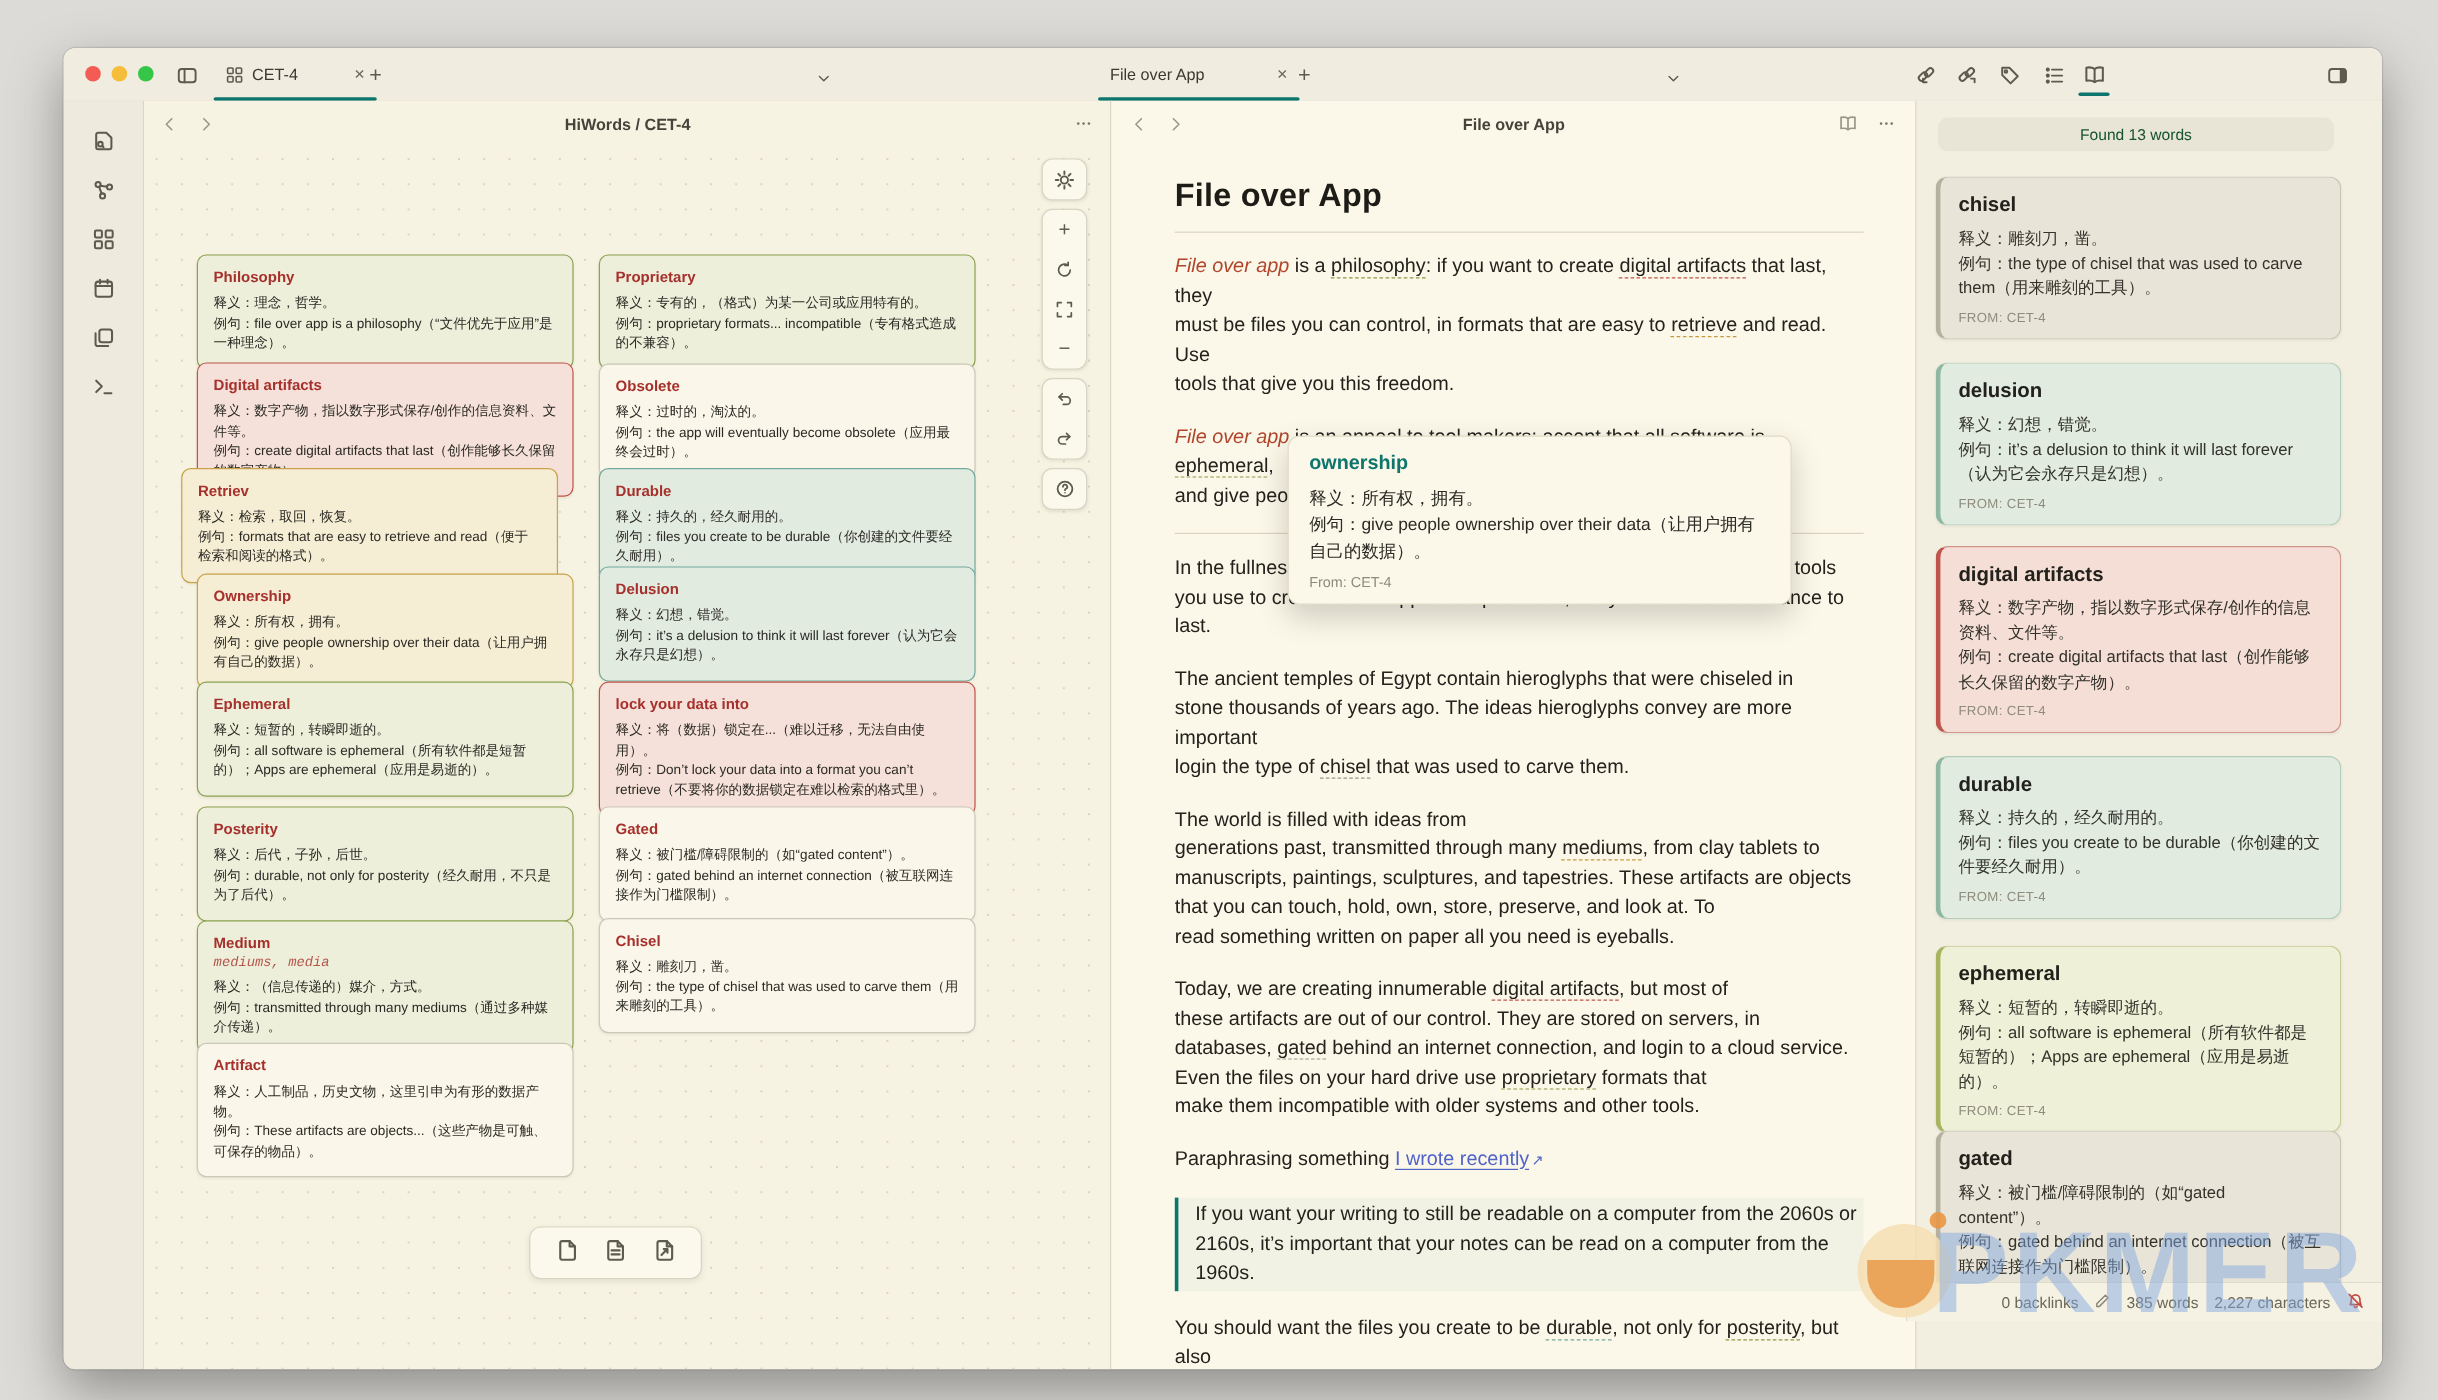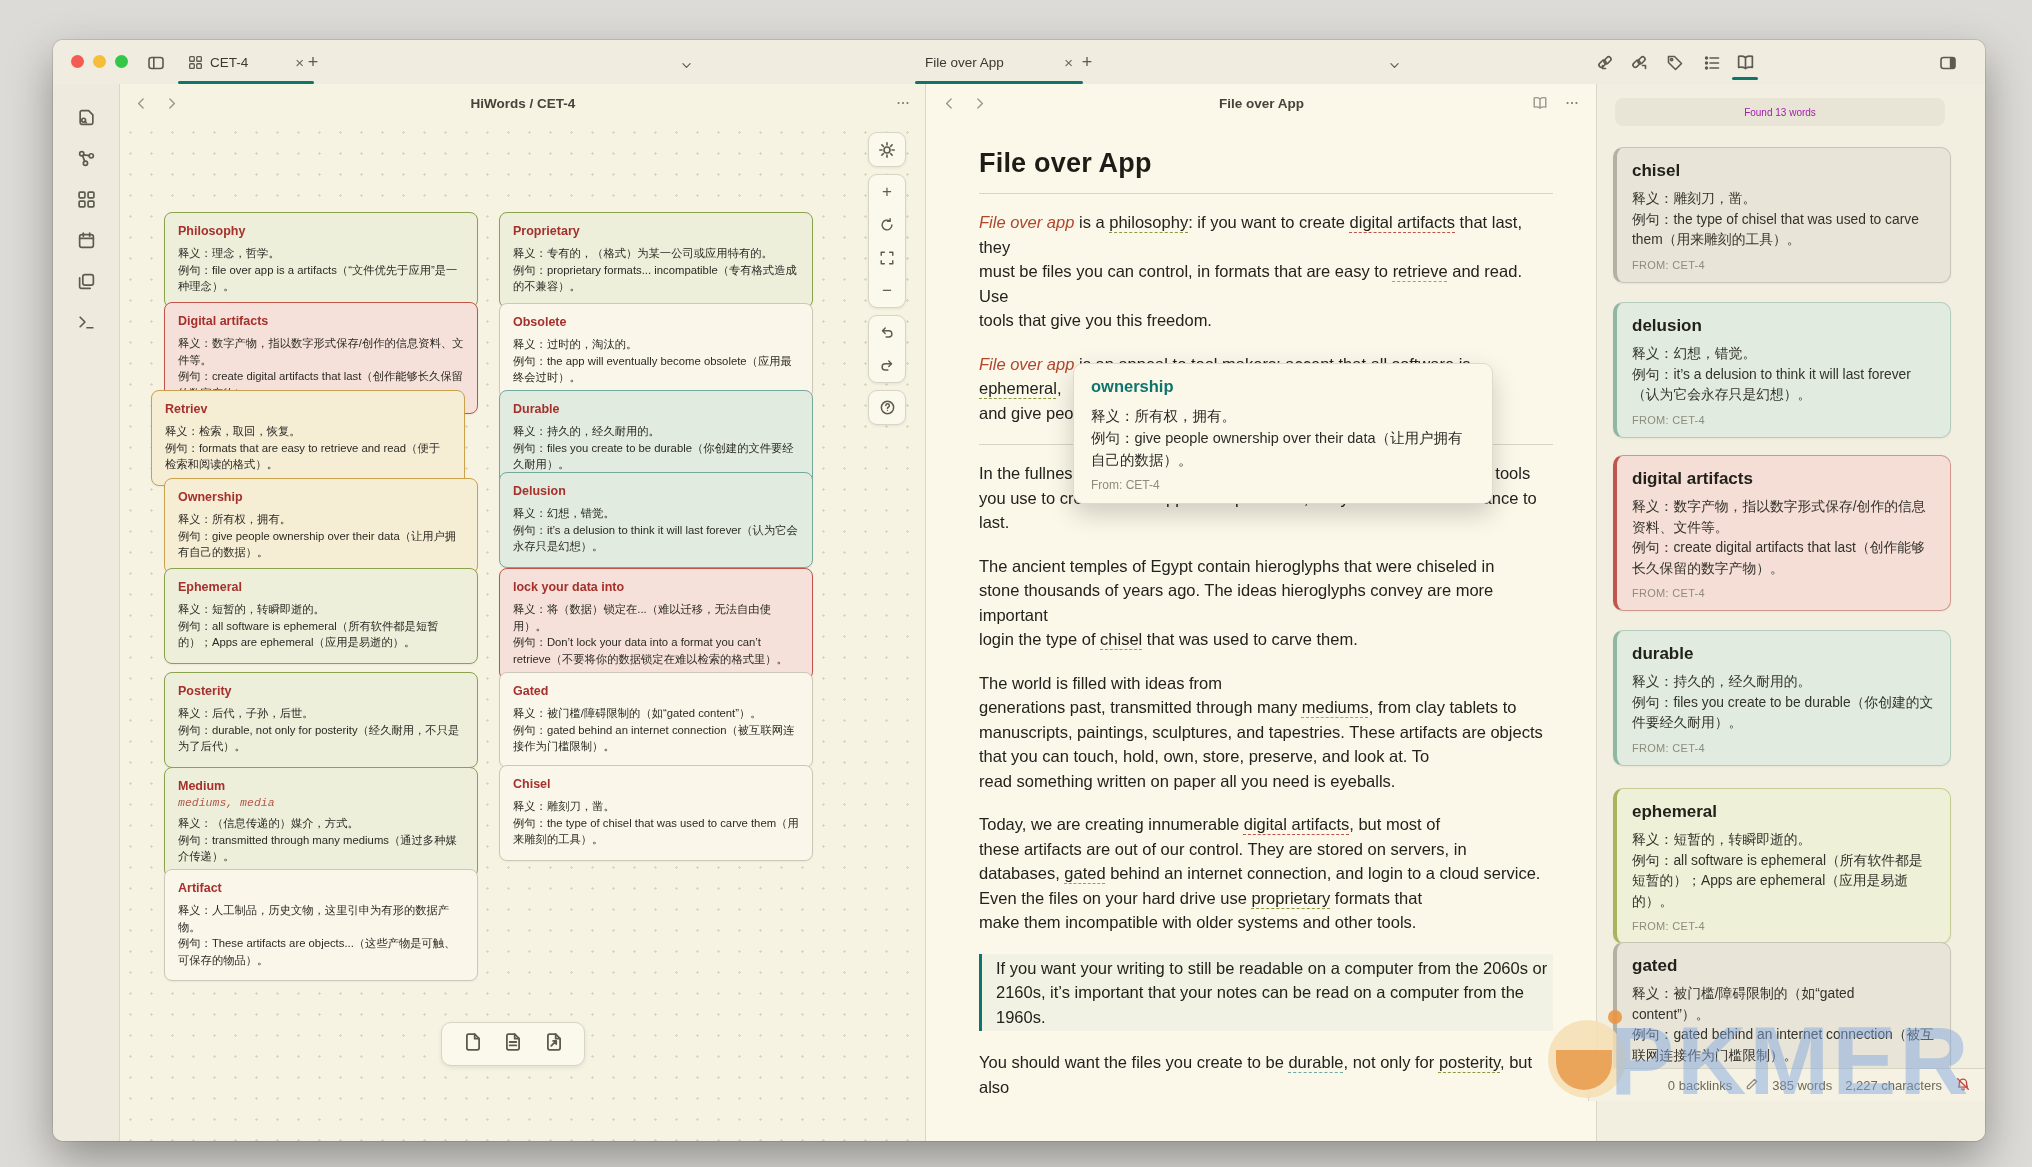--- a/index.html
+++ b/index.html
@@ -66,21 +66,21 @@
   .run-link{color:#4f63c9;text-decoration:underline;text-underline-offset:3px;}
   .extlink{color:#4f63c9;font-size:12px;margin-left:2px;}
   
   .tooltip{position:absolute;left:1020px;top:323px;width:420px;box-sizing:border-box;background:#fbf8ea;border:1px solid #e0dbc8;
            border-radius:10px;box-shadow:0 10px 26px rgba(0,0,0,.18);padding:13px 17px 11px;z-index:20;}
   .tooltip .w{color:#0e756c;font-weight:bold;font-size:16.5px;margin-bottom:9px;}
   .tooltip .l{font-size:14.5px;line-height:22px;color:#2b2a24;}
   .tooltip .f{font-size:12px;color:#8e8b7c;margin-top:7px;}
   
   .found-pill{position:absolute;left:18px;top:14px;width:330px;height:28px;background:#e9e5d6;border-radius:8px;
-              display:flex;align-items:center;justify-content:center;font-size:10px;color:#a21caf;}
+              display:flex;align-items:center;justify-content:center;font-size:13px;color:#14532d;}
   .scard{position:absolute;left:16px;width:338px;box-sizing:border-box;border-radius:10px;border:1px solid;border-left-width:4px;
          padding:13px 15px 11px;box-shadow:0 1px 2px rgba(0,0,0,.05);}
   .scard .w{font-size:17px;font-weight:bold;color:#22211b;margin-bottom:8px;}
   .scard .l{font-size:13.8px;line-height:20.5px;color:#33322b;}
   .scard .f{font-size:11px;color:#8f8c7d;margin-top:8px;letter-spacing:.3px;}
   .sn{background:#e8e4d7;border-color:#c9c5b6;border-left-color:#b5b1a0;}
   .st{background:#e1ebdf;border-color:#b3cdbd;border-left-color:#8fb8a2;}
   .sr{background:#f4ded6;border-color:#d1968c;border-left-color:#c0554b;}
   .sg{background:#eef0d8;border-color:#c5cd92;border-left-color:#a9b45e;}
   
@@ -314,21 +314,21 @@
             </svg></span>
         <span><svg class="ic" width="20" height="20" viewBox="0 0 18 18">
               <path d="M10.5 2 L5 2 C4.2 2 3.5 2.7 3.5 3.5 L3.5 14.5 C3.5 15.3 4.2 16 5 16 L13 16 C13.8 16 14.5 15.3 14.5 14.5 L14.5 6 Z"></path>
               <path d="M10.5 2 L10.5 6 L14.5 6"></path>
               <path d="M6.5 12.5 L11 8 M11 8 L8.2 8 M11 8 L11 10.8"></path>
             </svg></span>
       </div>
     <div class="ccard cg" style="left: 44px; top: 90px;">
           <div class="t">Philosophy</div>
           <div class="l">释义：理念，哲学。</div>
-          <div class="l">例句：file over app is a artifacts（“文件优先于应用”是一种理念）。</div>
+          <div class="l">例句：file over app is a philosophy（“文件优先于应用”是一种理念）。</div>
         </div>
         <div class="ccard cr" style="left: 44px; top: 180px;">
           <div class="t">Digital artifacts</div>
           <div class="l">释义：数字产物，指以数字形式保存/创作的信息资料、文件等。</div>
           <div class="l">例句：create digital artifacts that last（创作能够长久保留的数字产物）。</div>
         </div>
         <div class="ccard cy" style="left: 31px; top: 268px;">
           <div class="t">Retriev</div>
           <div class="l">释义：检索，取回，恢复。</div>
           <div class="l">例句：formats that are easy to retrieve and read（便于检索和阅读的格式）。</div>
@@ -429,20 +429,21 @@
         <h1>File over App</h1>
         <div class="dhr"></div>
 
       <p><span class="run-accent">File over app</span><span> is a </span><span class="run-g">philosophy</span><span>: if you want to create </span><span class="run-r">digital artifacts</span><span> that last, they</span><br><span>must be files you can control, in formats that are easy to </span><span class="run-y">retrieve</span><span> and read. Use</span><br><span>tools that give you this freedom.</span></p>
           <p><span class="run-accent">File over app</span><span> is an appeal to tool makers: accept that all software is </span><span class="run-g">ephemeral</span><span>,</span><br><span>and give people </span><span class="run-hl">ownership</span><span> over their data.</span></p>
           <div class="dhr"></div>
           <p><span>In the fullness of time, the files you create are more important than the tools</span><br><span>you use to create them. Apps are ephemeral, but your files have a chance to last.</span></p>
           <p><span>The ancient temples of Egypt contain hieroglyphs that were chiseled in</span><br><span>stone thousands of years ago. The ideas hieroglyphs convey are more important</span><br><span>login the type of </span><span class="run-gr">chisel</span><span> that was used to carve them.</span></p>
           <p><span>The world is filled with ideas from</span><br><span>generations past, transmitted through many </span><span class="run-y">mediums</span><span>, from clay tablets to</span><br><span>manuscripts, paintings, sculptures, and tapestries. These artifacts are objects</span><br><span>that you can touch, hold, own, store, preserve, and look at. To</span><br><span>read something written on paper all you need is eyeballs.</span></p>
           <p><span>Today, we are creating innumerable </span><span class="run-r">digital artifacts</span><span>, but most of</span><br><span>these artifacts are out of our control. They are stored on servers, in</span><br><span>databases, </span><span class="run-gr">gated</span><span> behind an internet connection, and login to a cloud service.</span><br><span>Even the files on your hard drive use </span><span class="run-g">proprietary</span><span> formats that</span><br><span>make them incompatible with older systems and other tools.</span></p>
+          <p><span>Paraphrasing something </span><span class="run-link">I wrote recently</span><span class="extlink">↗</span></p>
           <blockquote><span>If you want your writing to still be readable on a computer from the 2060s or</span><br><span>2160s, it’s important that your notes can be read on a computer from the 1960s.</span></blockquote>
           <p><span>You should want the files you create to be </span><span class="run-t">durable</span><span>, not only for </span><span class="run-g">posterity</span><span>, but also</span><br><br></p>
         </div>
     </div>
   </div>
 
   <div class="tooltip">
     <div class="w">ownership</div>
     <div class="l">释义：所有权，拥有。</div>
     <div class="l">例句：give people ownership over their data（让用户拥有自己的数据）。</div>

